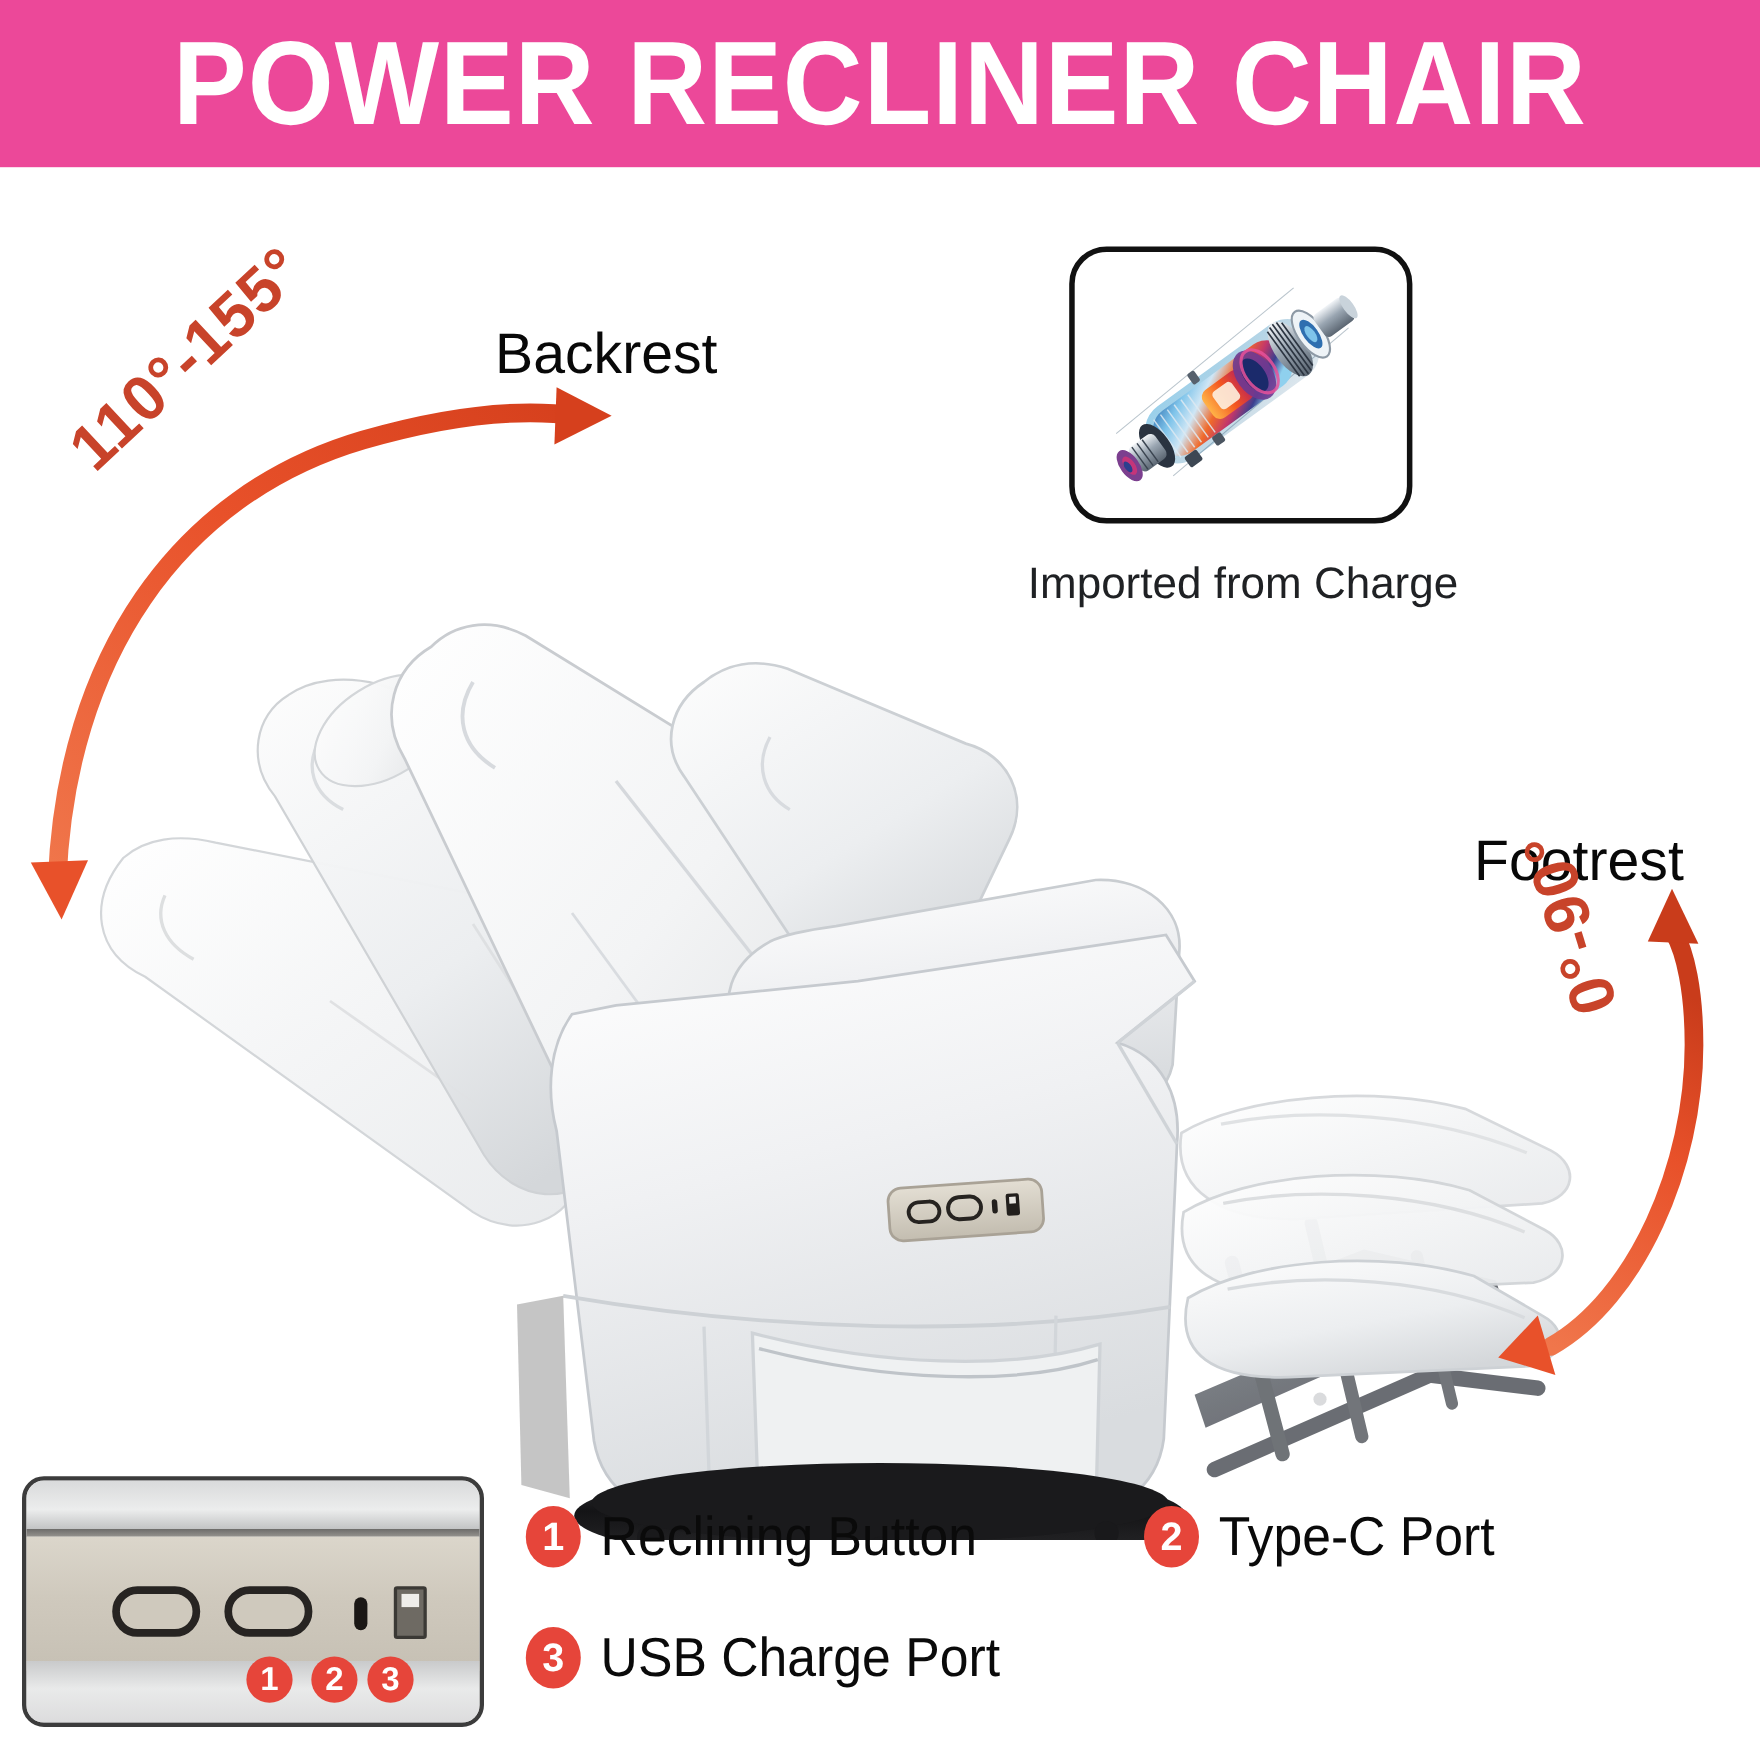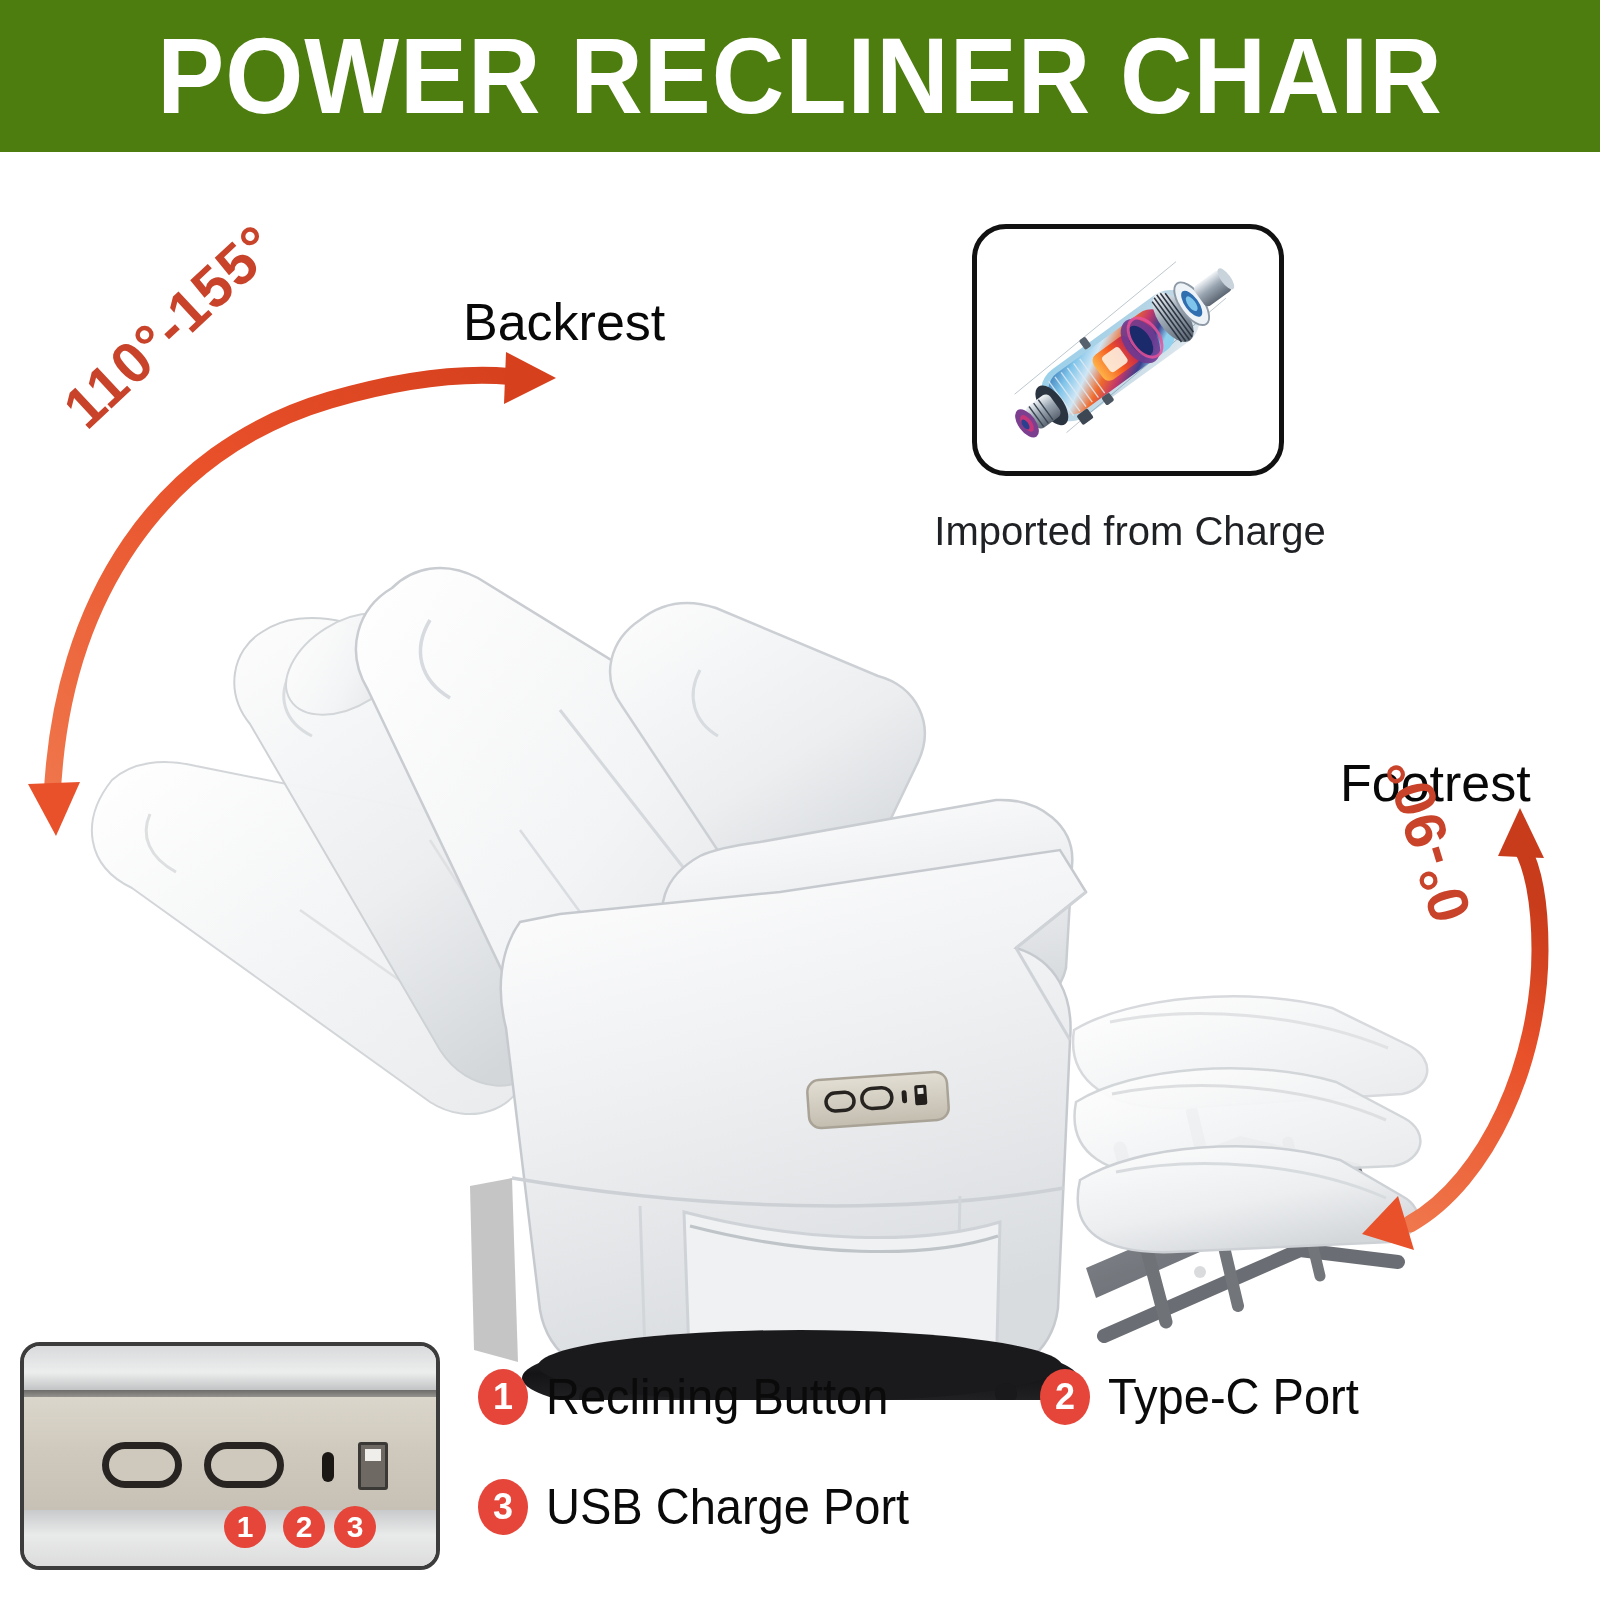--- a/index.html
+++ b/index.html
@@ -8,21 +8,21 @@
     width:1600px; height:1600px;
     background:#ffffff;
     font-family:"Liberation Sans", sans-serif;
     overflow:hidden;
   }
   #page { position:relative; width:1600px; height:1600px; background:#fff; }
 
   
   #banner {
     position:absolute; left:0; top:0; width:1600px; height:152px;
-    background:#4d7c0f;
+    background:#ec4899;
     display:flex; align-items:center; justify-content:center;
   }
   #banner-title {
     color:#ffffff;
     font-family:"Liberation Sans", sans-serif;
     font-weight:bold;
     font-size:108px;
     letter-spacing:1px;
     transform:scaleX(0.93);
     white-space:nowrap;
@@ -30,21 +30,21 @@
   }
 
   
   .plain-label {
     position:absolute;
     color:#080808;
     font-size:52px;
     font-family:"Liberation Sans", sans-serif;
     white-space:nowrap;
   }
-  #label-backrest { left:450px; top:292px;margin-left:13px; }
+  #label-backrest { left:450px; top:292px; }
   #label-footrest { left:1340px; top:753px; }
 
   .angle-text {
     position:absolute;
     color:#C8432A;
     font-size:58px;
     font-weight:600;
     white-space:nowrap;
     letter-spacing:1px;
   }

